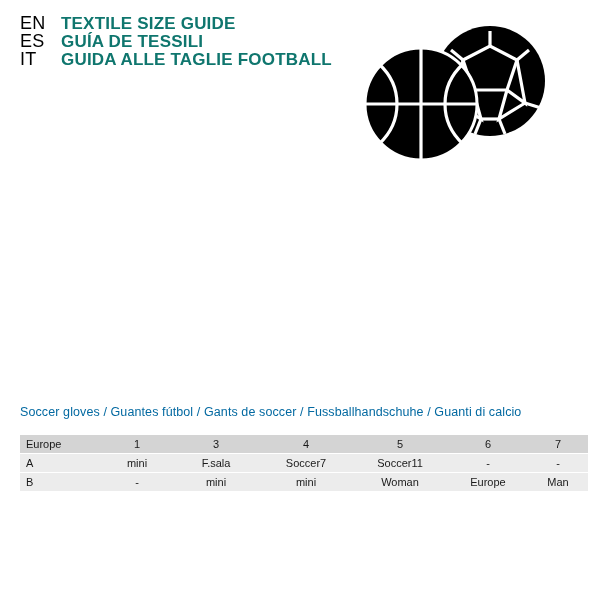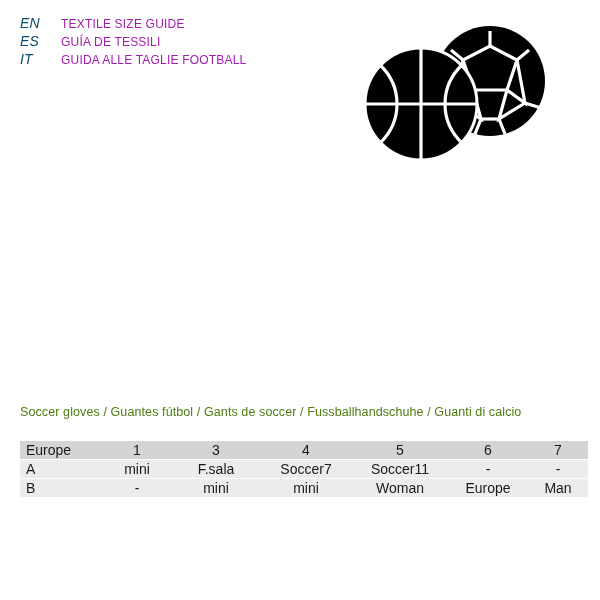--- a/index.html
+++ b/index.html
@@ -25,30 +25,30 @@
   }
   .legend-row {
     display: flex;
     align-items: baseline;
     height: 18px;
     line-height: 18px;
   }
   .legend-code {
     width: 41px;
     flex: 0 0 41px;
-    font-size: 14px;
+    font-size: 18px;
     letter-spacing: 0.2px;
-    color: #0c4a6e;
-    font-style: italic;
+    color: #000000;
   }
   .legend-label {
-    font-size: 12px;
+    font-size: 17px;
     letter-spacing: 0.2px;
-    color: #a21caf;
+    color: #0f766e;
     white-space: nowrap;
+    font-weight: bold;
   }
 
   
   .illustration {
     position: absolute;
     left: 355px;
     top: 24px;
     width: 210px;
     height: 145px;
   }
@@ -59,31 +59,31 @@
   
   .table-block {
     position: absolute;
     left: 20px;
     top: 405px;
     width: 562px;
   }
   .table-title {
     font-size: 12.5px;
     letter-spacing: 0.1px;
-    color: #4d7c0f;
-    margin-bottom: 22px;
+    color: #0369a1;
+    margin-bottom: 16px;
     white-space: nowrap;
   }
   table.size-table {
     border-collapse: collapse;
     width: 562px;
     table-layout: fixed;
   }
   table.size-table td {
-    font-size: 14px;
+    font-size: 11px;
     color: #1a1a1a;
     height: 16px;
     padding: 1px 0 1px 0;
     text-align: center;
     vertical-align: middle;
     border-bottom: 1px solid #ffffff;
   }
   table.size-table tr.header-row td {
     background: #d4d4d4;
   }

